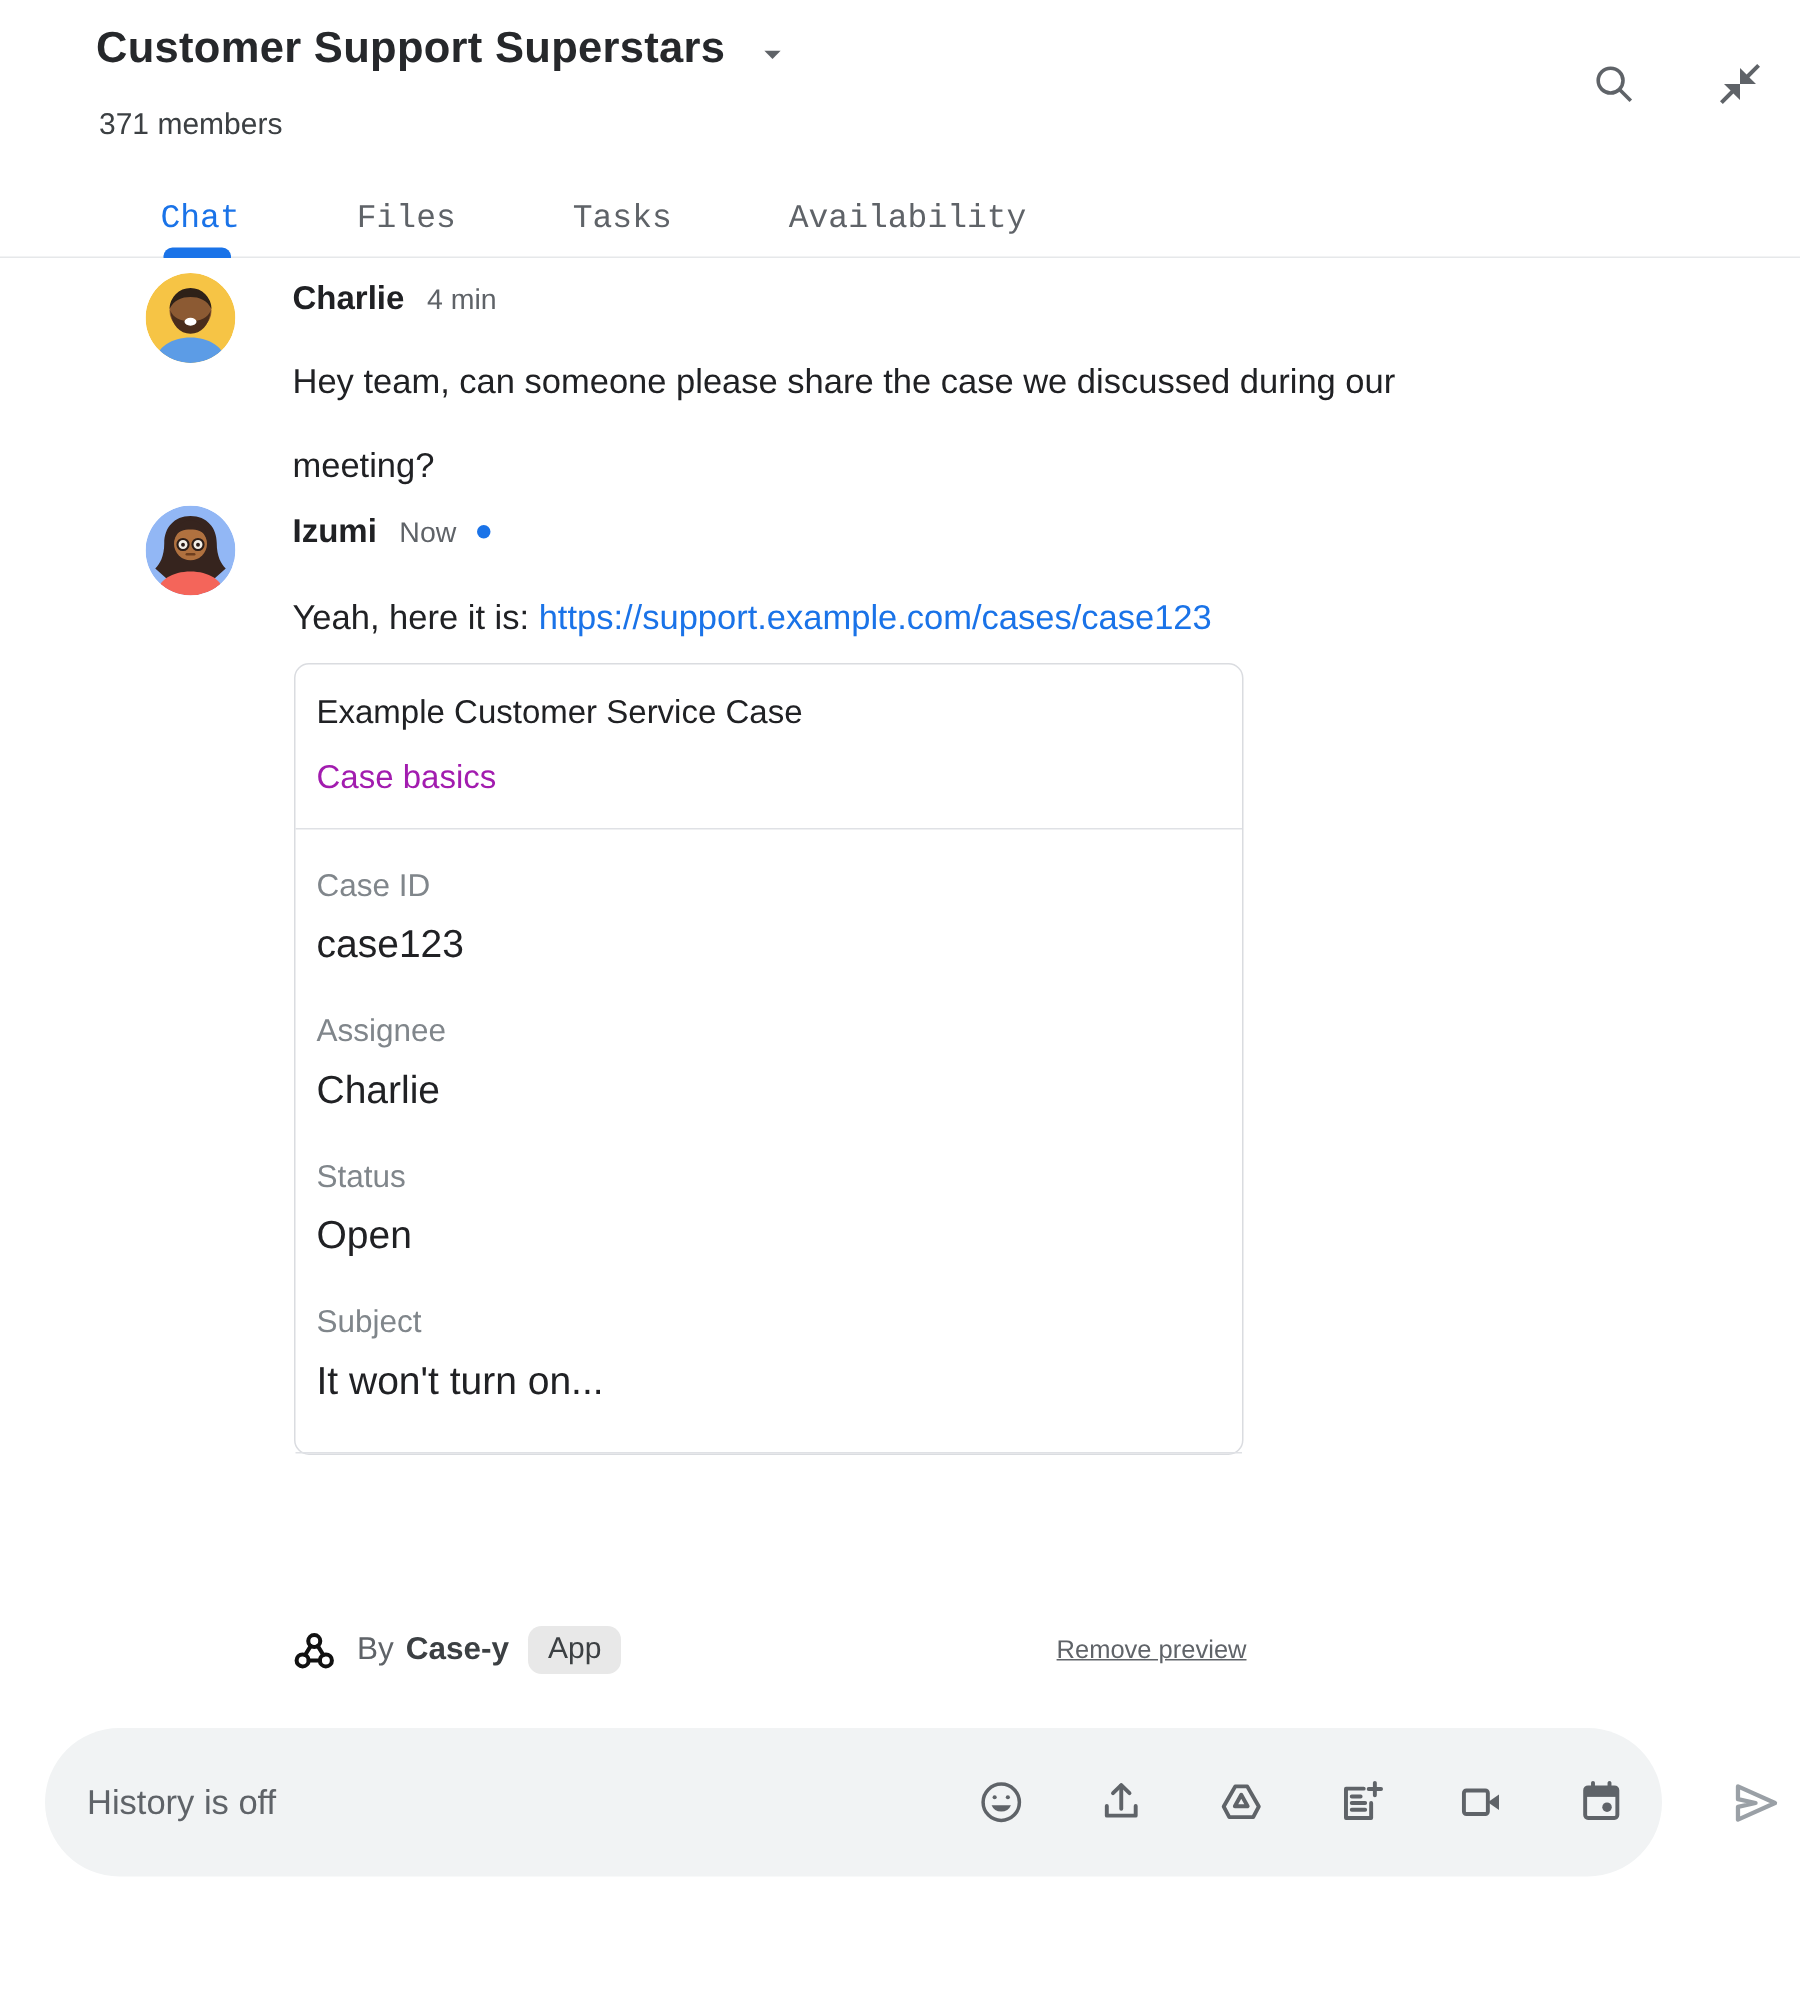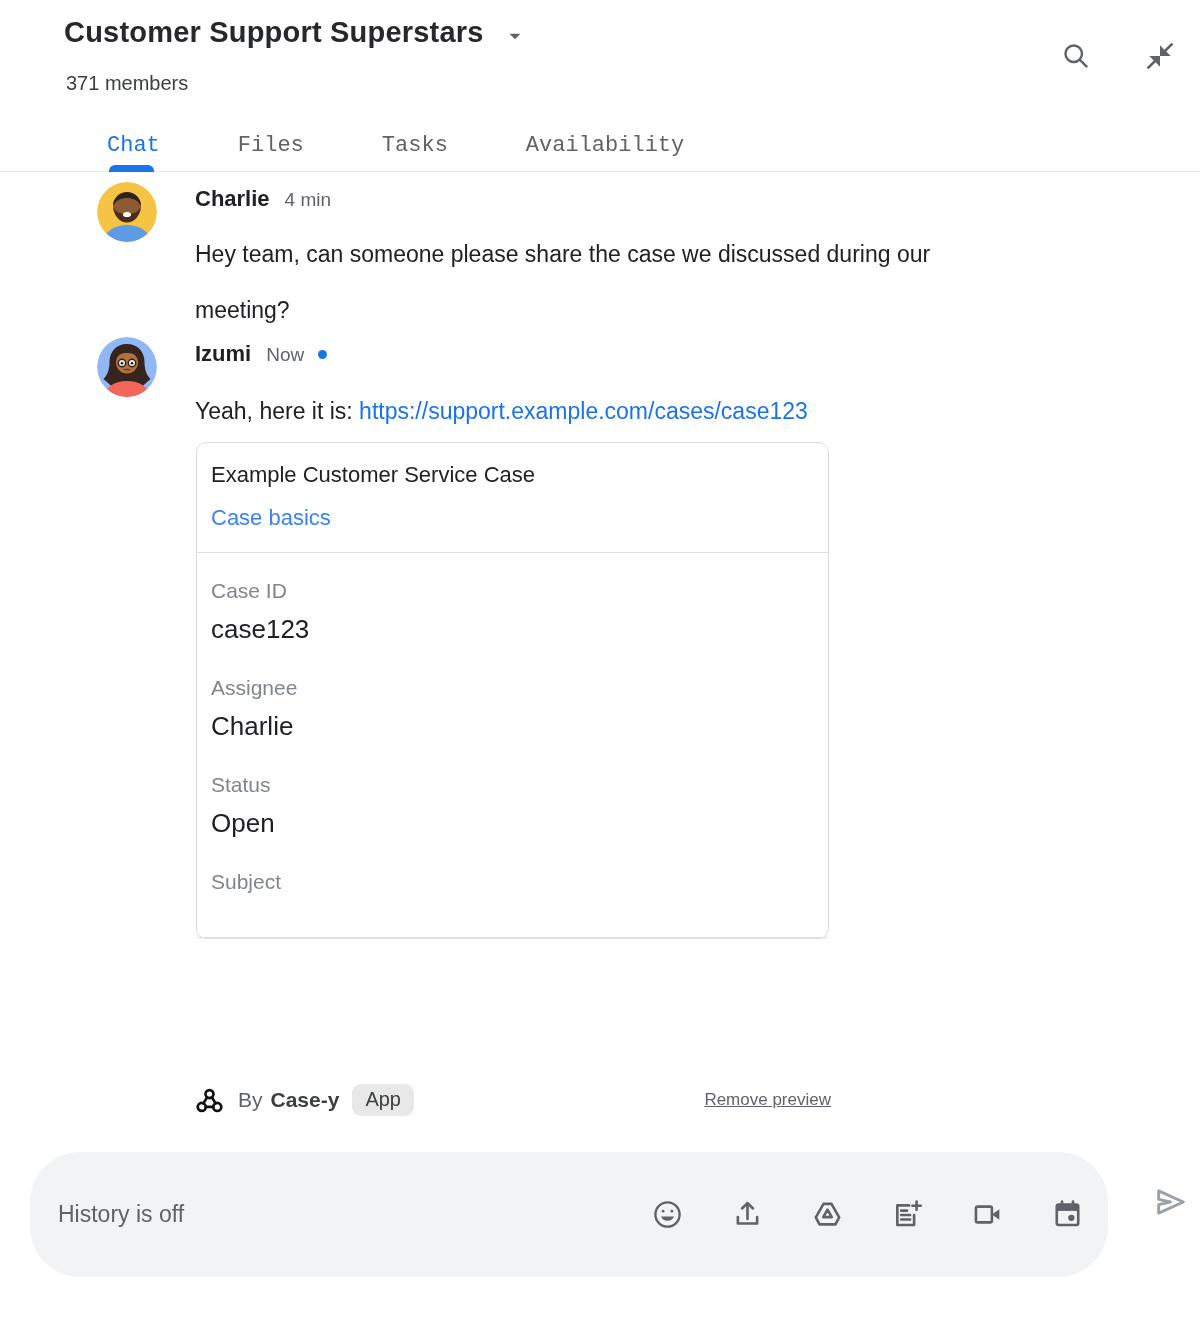--- a/index.html
+++ b/index.html
@@ -44,21 +44,21 @@
   .mt2 { left:195px; top:383px; }
   .msg-link { color:#1a73e8; text-decoration:none; cursor:pointer; }
 
   
   .card {
     left:196px; top:442px; width:633px;
     border:1px solid #dadce0; border-radius:10px; background:#fff;
   }
   .card-header { padding:19px 14px 21px; border-bottom:1px solid #dfe1e5; }
   .card-title { font-size:22px; color:#202124; margin-bottom:17px; }
-  .card-subtitle { font-size:22px; color:#3b82f6; }
+  .card-subtitle { font-size:22px; color:#a21caf; }
   .card-fields { padding:26px 14px 32px; border-bottom:1px solid #dfe1e5; }
   .field { margin-bottom:31px; }
   .field:last-child { margin-bottom:0; }
   .field-label { font-size:21px; color:#80868b; margin-bottom:11px; }
   .field-value { font-size:26px; color:#202124; }
   .card-actions { height:110px; display:flex; align-items:center; padding-left:15px; gap:33px; }
   .card-btn {
     background:none; border:none; font-family:inherit;
     font-size:22px; font-weight:700; color:#1a73e8; letter-spacing:0.4px; cursor:pointer;
   }
@@ -70,21 +70,21 @@
   .app-name { font-size:21px; font-weight:700; color:#3c4043; margin-left:8px; }
   .app-badge {
     margin-left:13px; background:#e8e8e8; color:#3c4043; font-size:20px;
     padding:4px 13px 5px; border-radius:9px;
   }
   .attr-spacer { flex:1; }
   .remove-link { font-size:17px; color:#5f6368; text-decoration:underline; cursor:pointer; }
 
   
   .composer {
-    left:30px; top:1152px; width:1078px; height:125px;
+    left:30px; top:1152px; width:1078px; height:99px;
     background:#f1f3f4; border-radius:50px; display:flex; align-items:center;
   }
   .composer-input { margin-left:28px; font-size:23px; color:#5f6368; flex:1; cursor:text; }
   .composer-icons { display:flex; align-items:center; gap:46px; margin-right:24px; }
   .cmp-icon { width:34px; height:34px; display:flex; align-items:center; justify-content:center; cursor:pointer; }
   .send-btn { left:1152px; top:1183px; width:38px; height:38px; cursor:pointer; }
 
   svg { display:block; }
 </style>
 </head>
@@ -183,20 +183,21 @@
     <div class="field">
       <div class="field-label">Assignee</div>
       <div class="field-value">Charlie</div>
     </div>
     <div class="field">
       <div class="field-label">Status</div>
       <div class="field-value">Open</div>
     </div>
     <div class="field">
       <div class="field-label">Subject</div>
+      <div class="field-value">It won't turn on...</div>
     </div>
   </div>
 </div>
 
 <div class="abs attribution">
   <svg class="webhook" viewBox="0 0 24 24" fill="none" stroke="#111111" stroke-width="2.1" stroke-linecap="round">
     <circle cx="6" cy="17" r="3.1"></circle>
     <circle cx="18" cy="17" r="3.1"></circle>
     <circle cx="12" cy="7" r="3.1"></circle>
     <path d="M10.2 9.5 7.3 14.2"></path>

